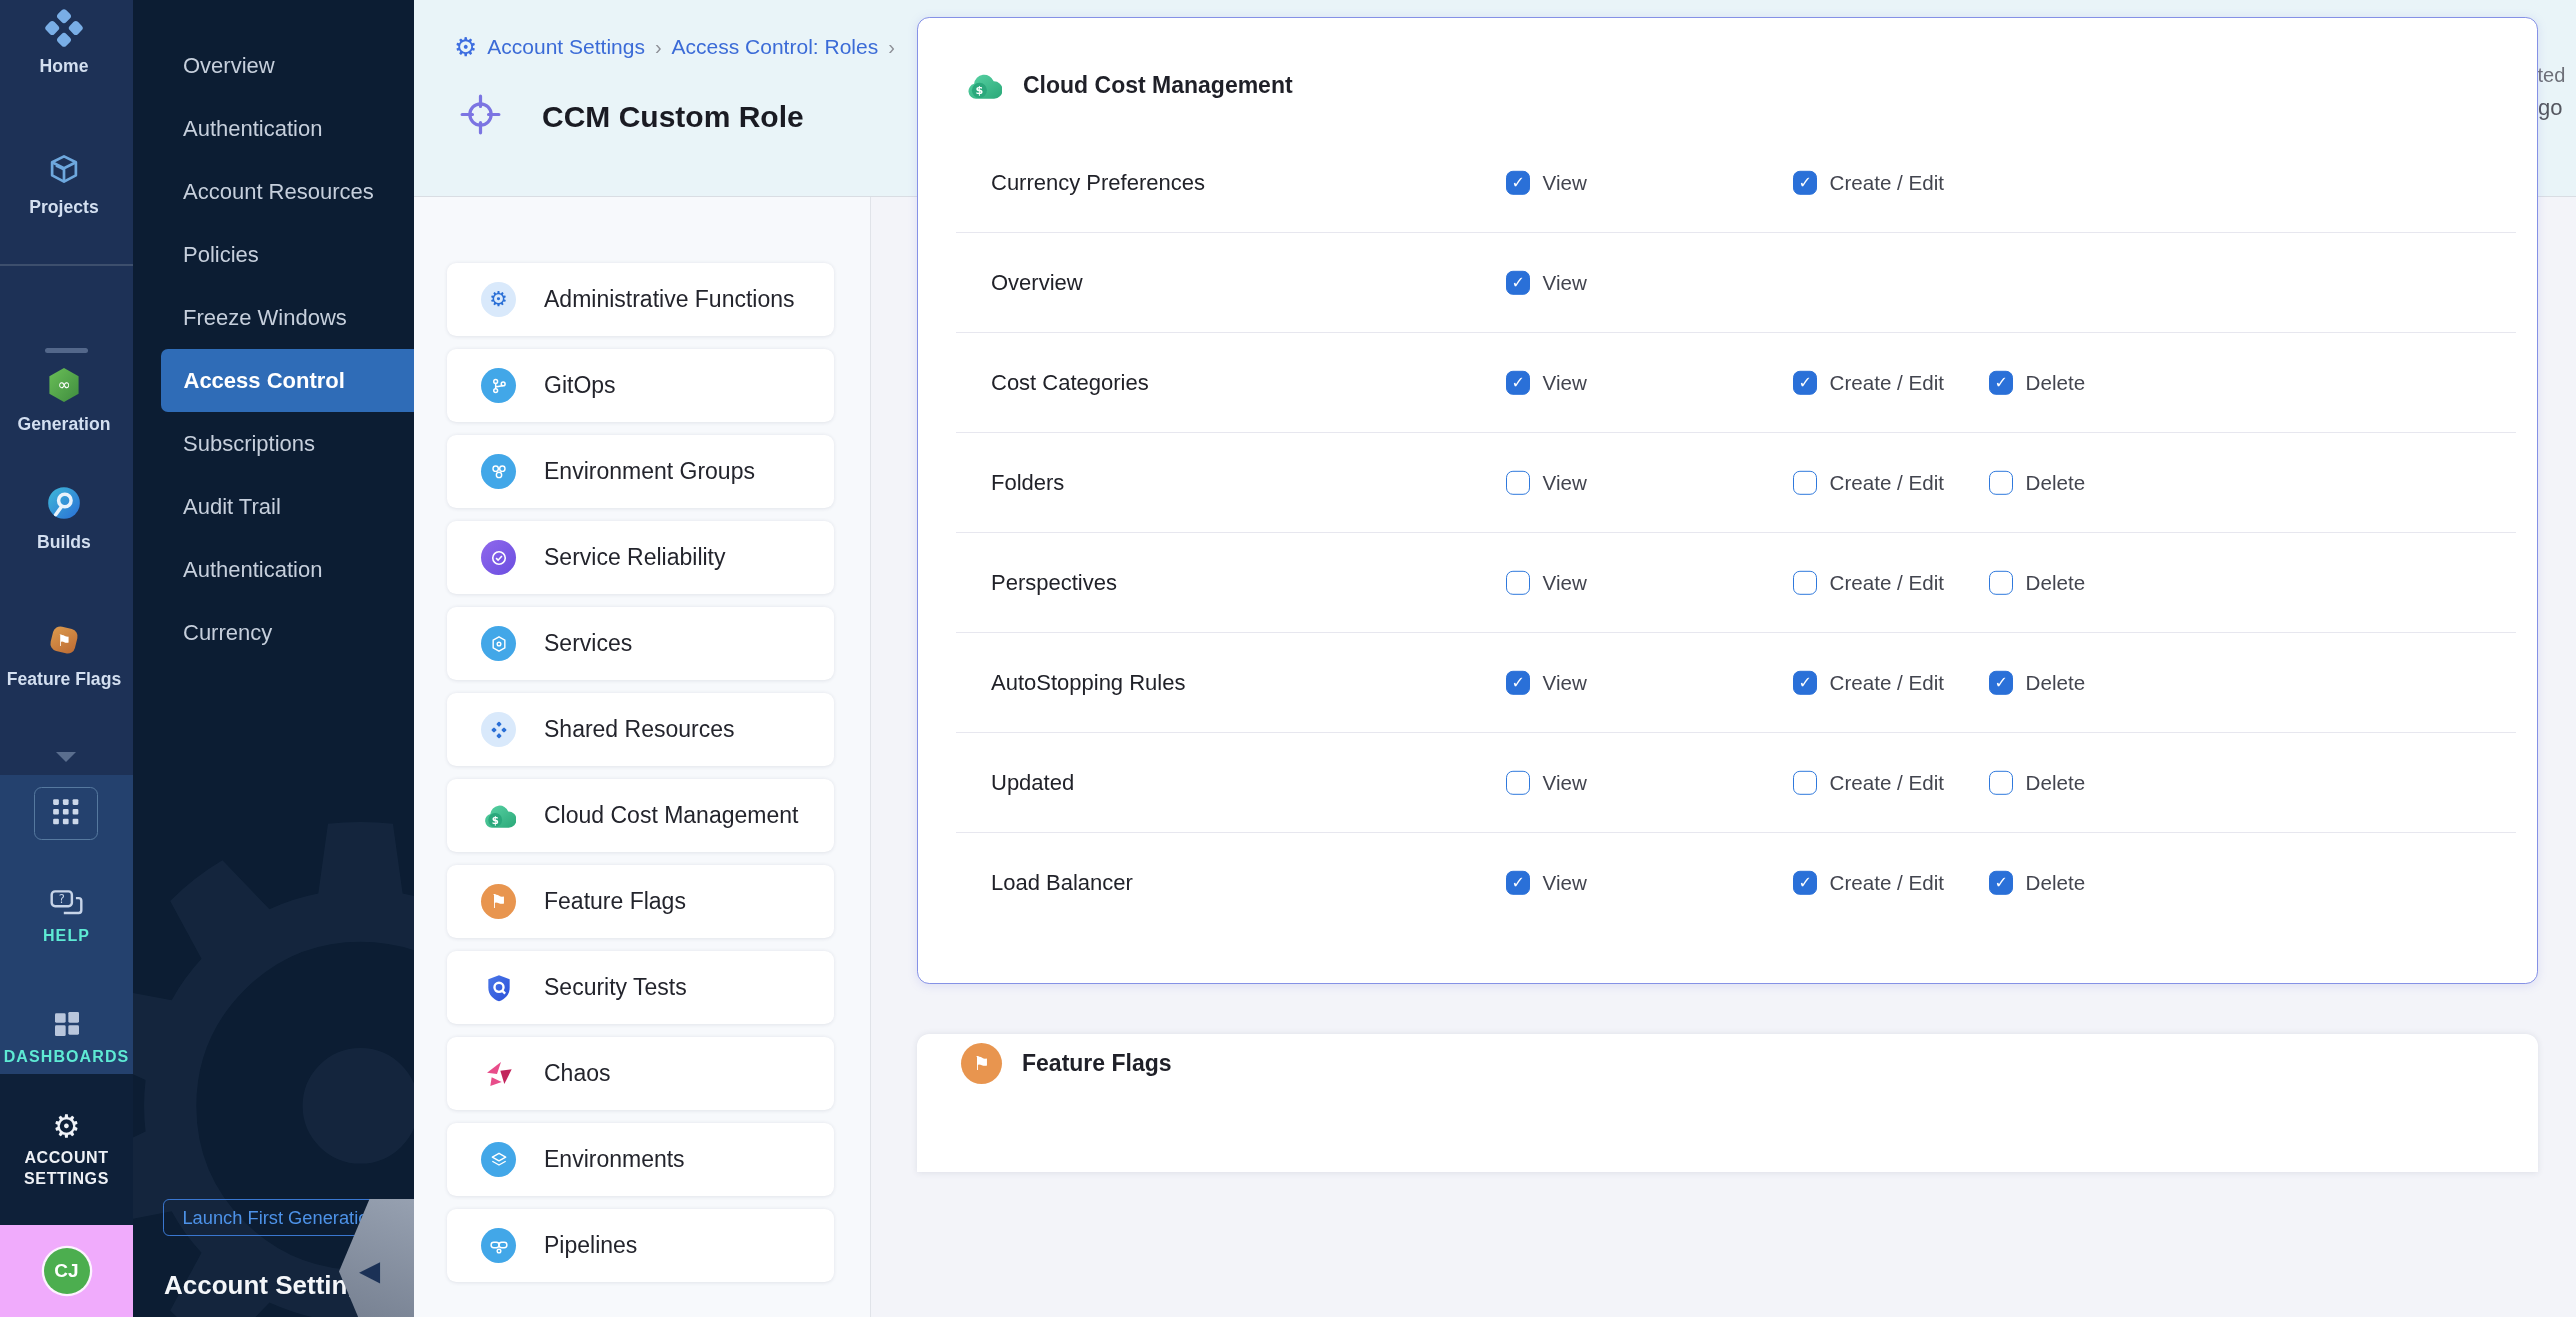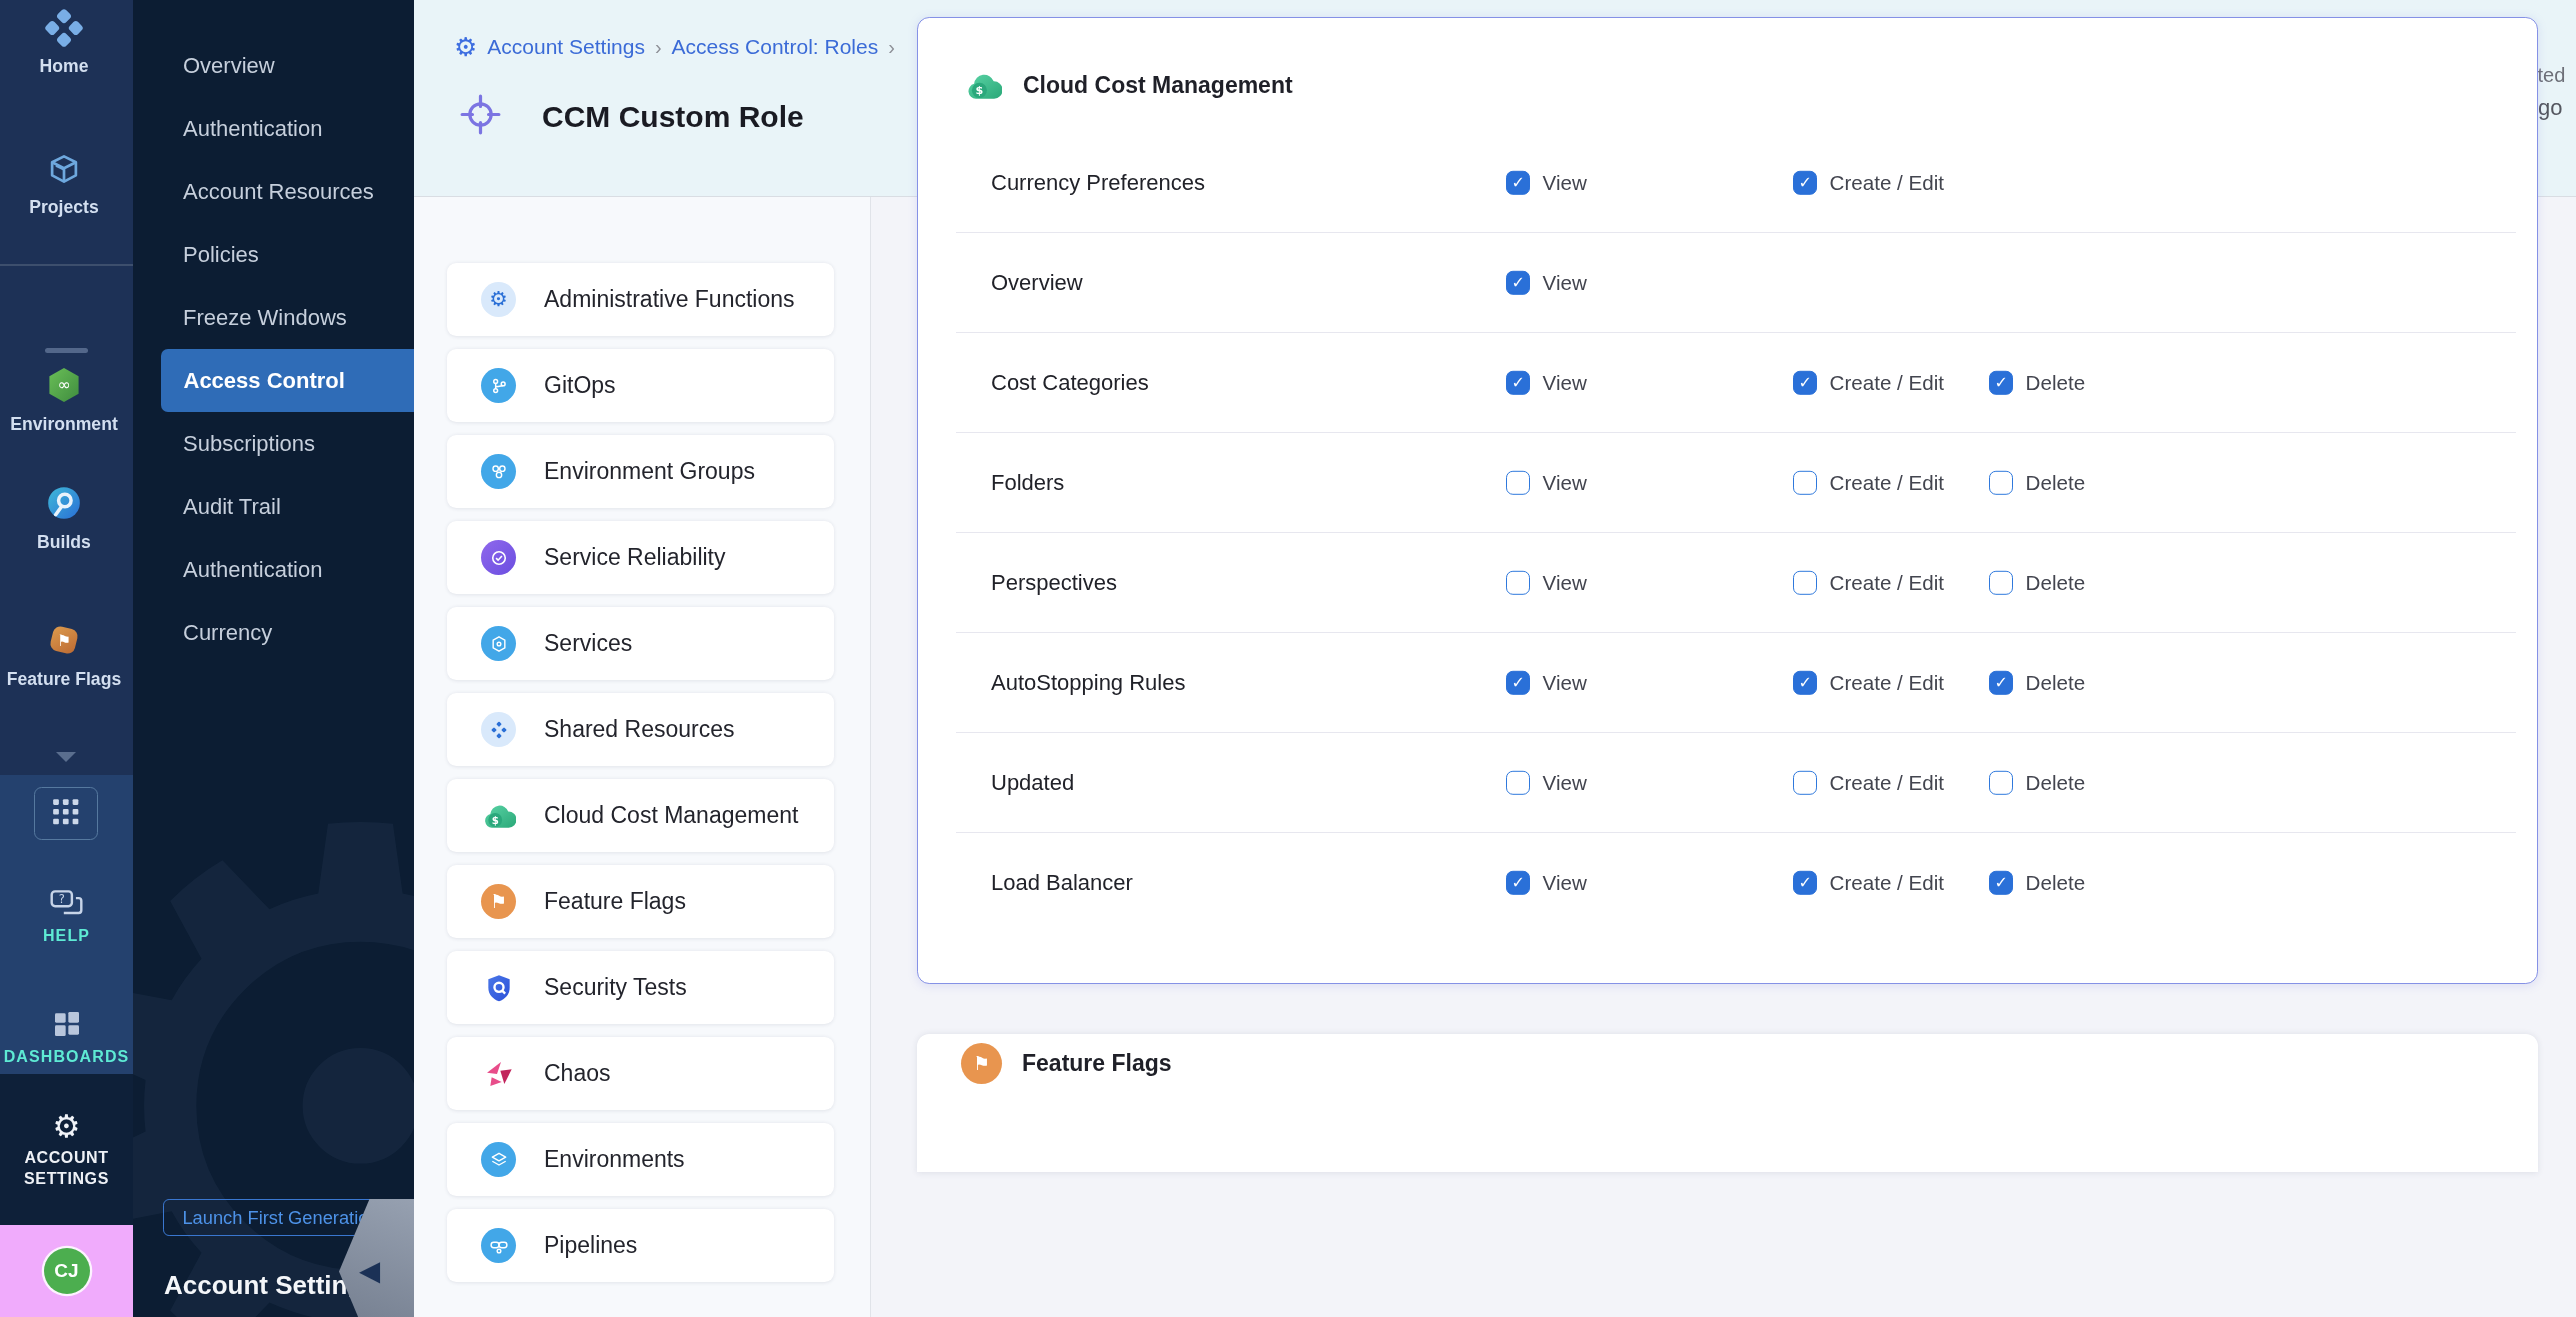--- a/index.html
+++ b/index.html
@@ -134,21 +134,21 @@
                 <path d="M14 19.5l10 5"></path>
               </g>
             </svg></span>
           <span class="rlabel">Projects</span>
         </div>
         <div class="rail-item" style="top: 365px;">
           <span><svg viewBox="0 0 48 48" width="40" height="40">
               <path d="M24 3.5L41.5 13.6v20.8L24 44.5 6.5 34.4V13.6z" fill="url(#ghex)"></path>
               <text x="24" y="30.5" text-anchor="middle" font-size="19" fill="#fff" font-family="DejaVu Sans,sans-serif">∞</text>
             </svg></span>
-          <span class="rlabel">Environment</span>
+          <span class="rlabel">Generation</span>
         </div>
         <div class="rail-item" style="top: 483px;">
           <span><svg viewBox="0 0 48 48" width="40" height="40">
               <circle cx="24" cy="24" r="19" fill="url(#gbuilds)"></circle>
               <circle cx="25" cy="21" r="7.5" fill="none" stroke="#eaf3fb" stroke-width="4.2"></circle>
               <path d="M14 38l6.5-9" stroke="#eaf3fb" stroke-width="4.2" fill="none" stroke-linecap="round"></path>
             </svg></span>
           <span class="rlabel">Builds</span>
         </div>
         <div class="rail-item" style="top: 620px;">

